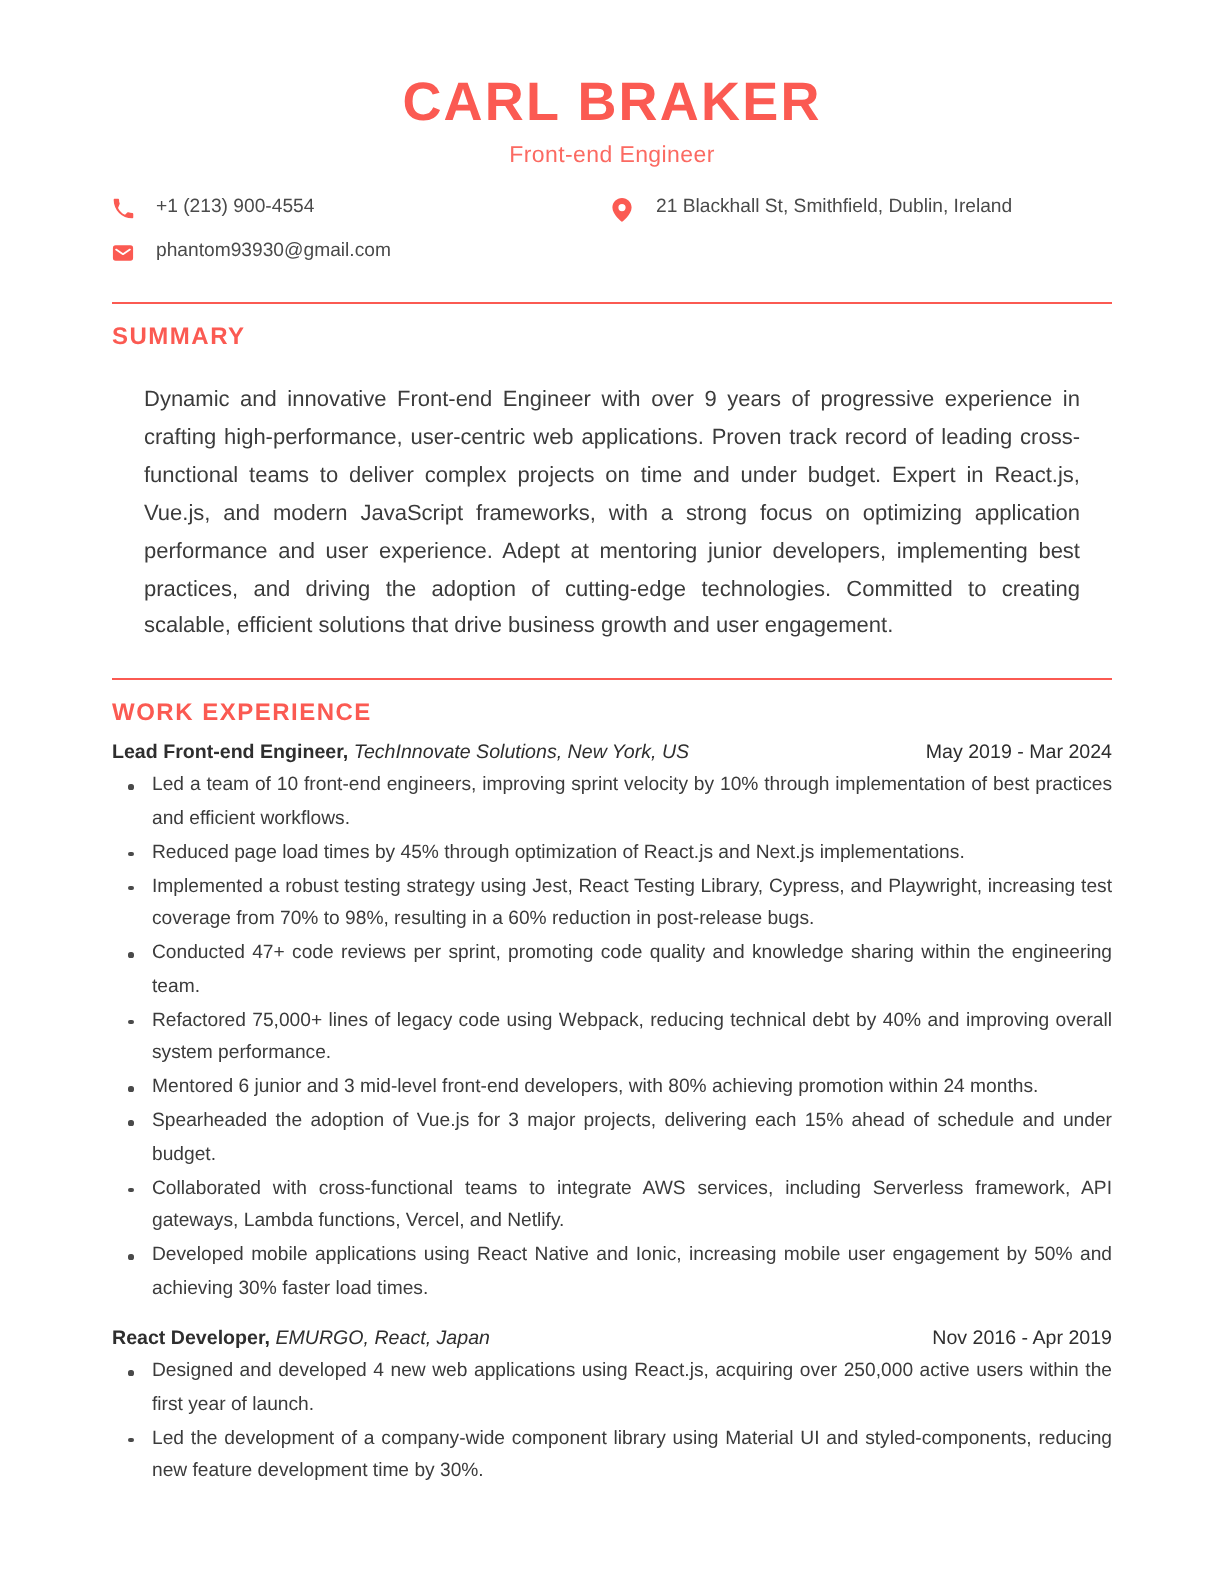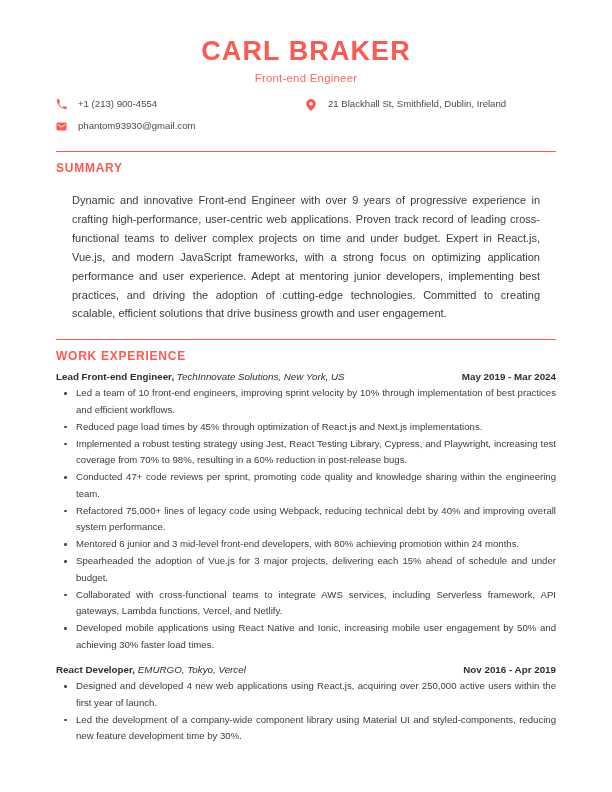--- a/index.html
+++ b/index.html
@@ -105,21 +105,21 @@
     gap: 20px;
   }
   .job-head-left { color: #2e2e2e; }
   .job-role {
     font-weight: bold;
   }
   .job-company {
     font-style: italic;
   }
   .job-dates {
-    font-weight: bold;
+    font-weight: normal;
     font-size: 9.8px;
     color: #2e2e2e;
     white-space: nowrap;
     padding-left: 14px;
   }
 
   ul.bullets {
     list-style: none;
     margin: 0;
     padding: 0;
@@ -214,21 +214,21 @@
         <li>Spearheaded the adoption of Vue.js for 3 major projects, delivering each 15% ahead of schedule and under budget.</li>
         <li>Collaborated with cross-functional teams to integrate AWS services, including Serverless framework, API gateways, Lambda functions, Vercel, and Netlify.</li>
         <li>Developed mobile applications using React Native and Ionic, increasing mobile user engagement by 50% and achieving 30% faster load times.</li>
       </ul>
     </div>
 
     <div class="job">
       <div class="job-head">
         <div class="job-head-left">
           <span class="job-role">React Developer,</span>
-          <span class="job-company">EMURGO, Tokyo, Vercel</span>
+          <span class="job-company">EMURGO, React, Japan</span>
         </div>
         <div class="job-dates">Nov 2016 - Apr 2019</div>
       </div>
       <ul class="bullets">
         <li>Designed and developed 4 new web applications using React.js, acquiring over 250,000 active users within the first year of launch.</li>
         <li>Led the development of a company-wide component library using Material UI and styled-components, reducing new feature development time by 30%.</li>
       </ul>
     </div>
 
   </div>

